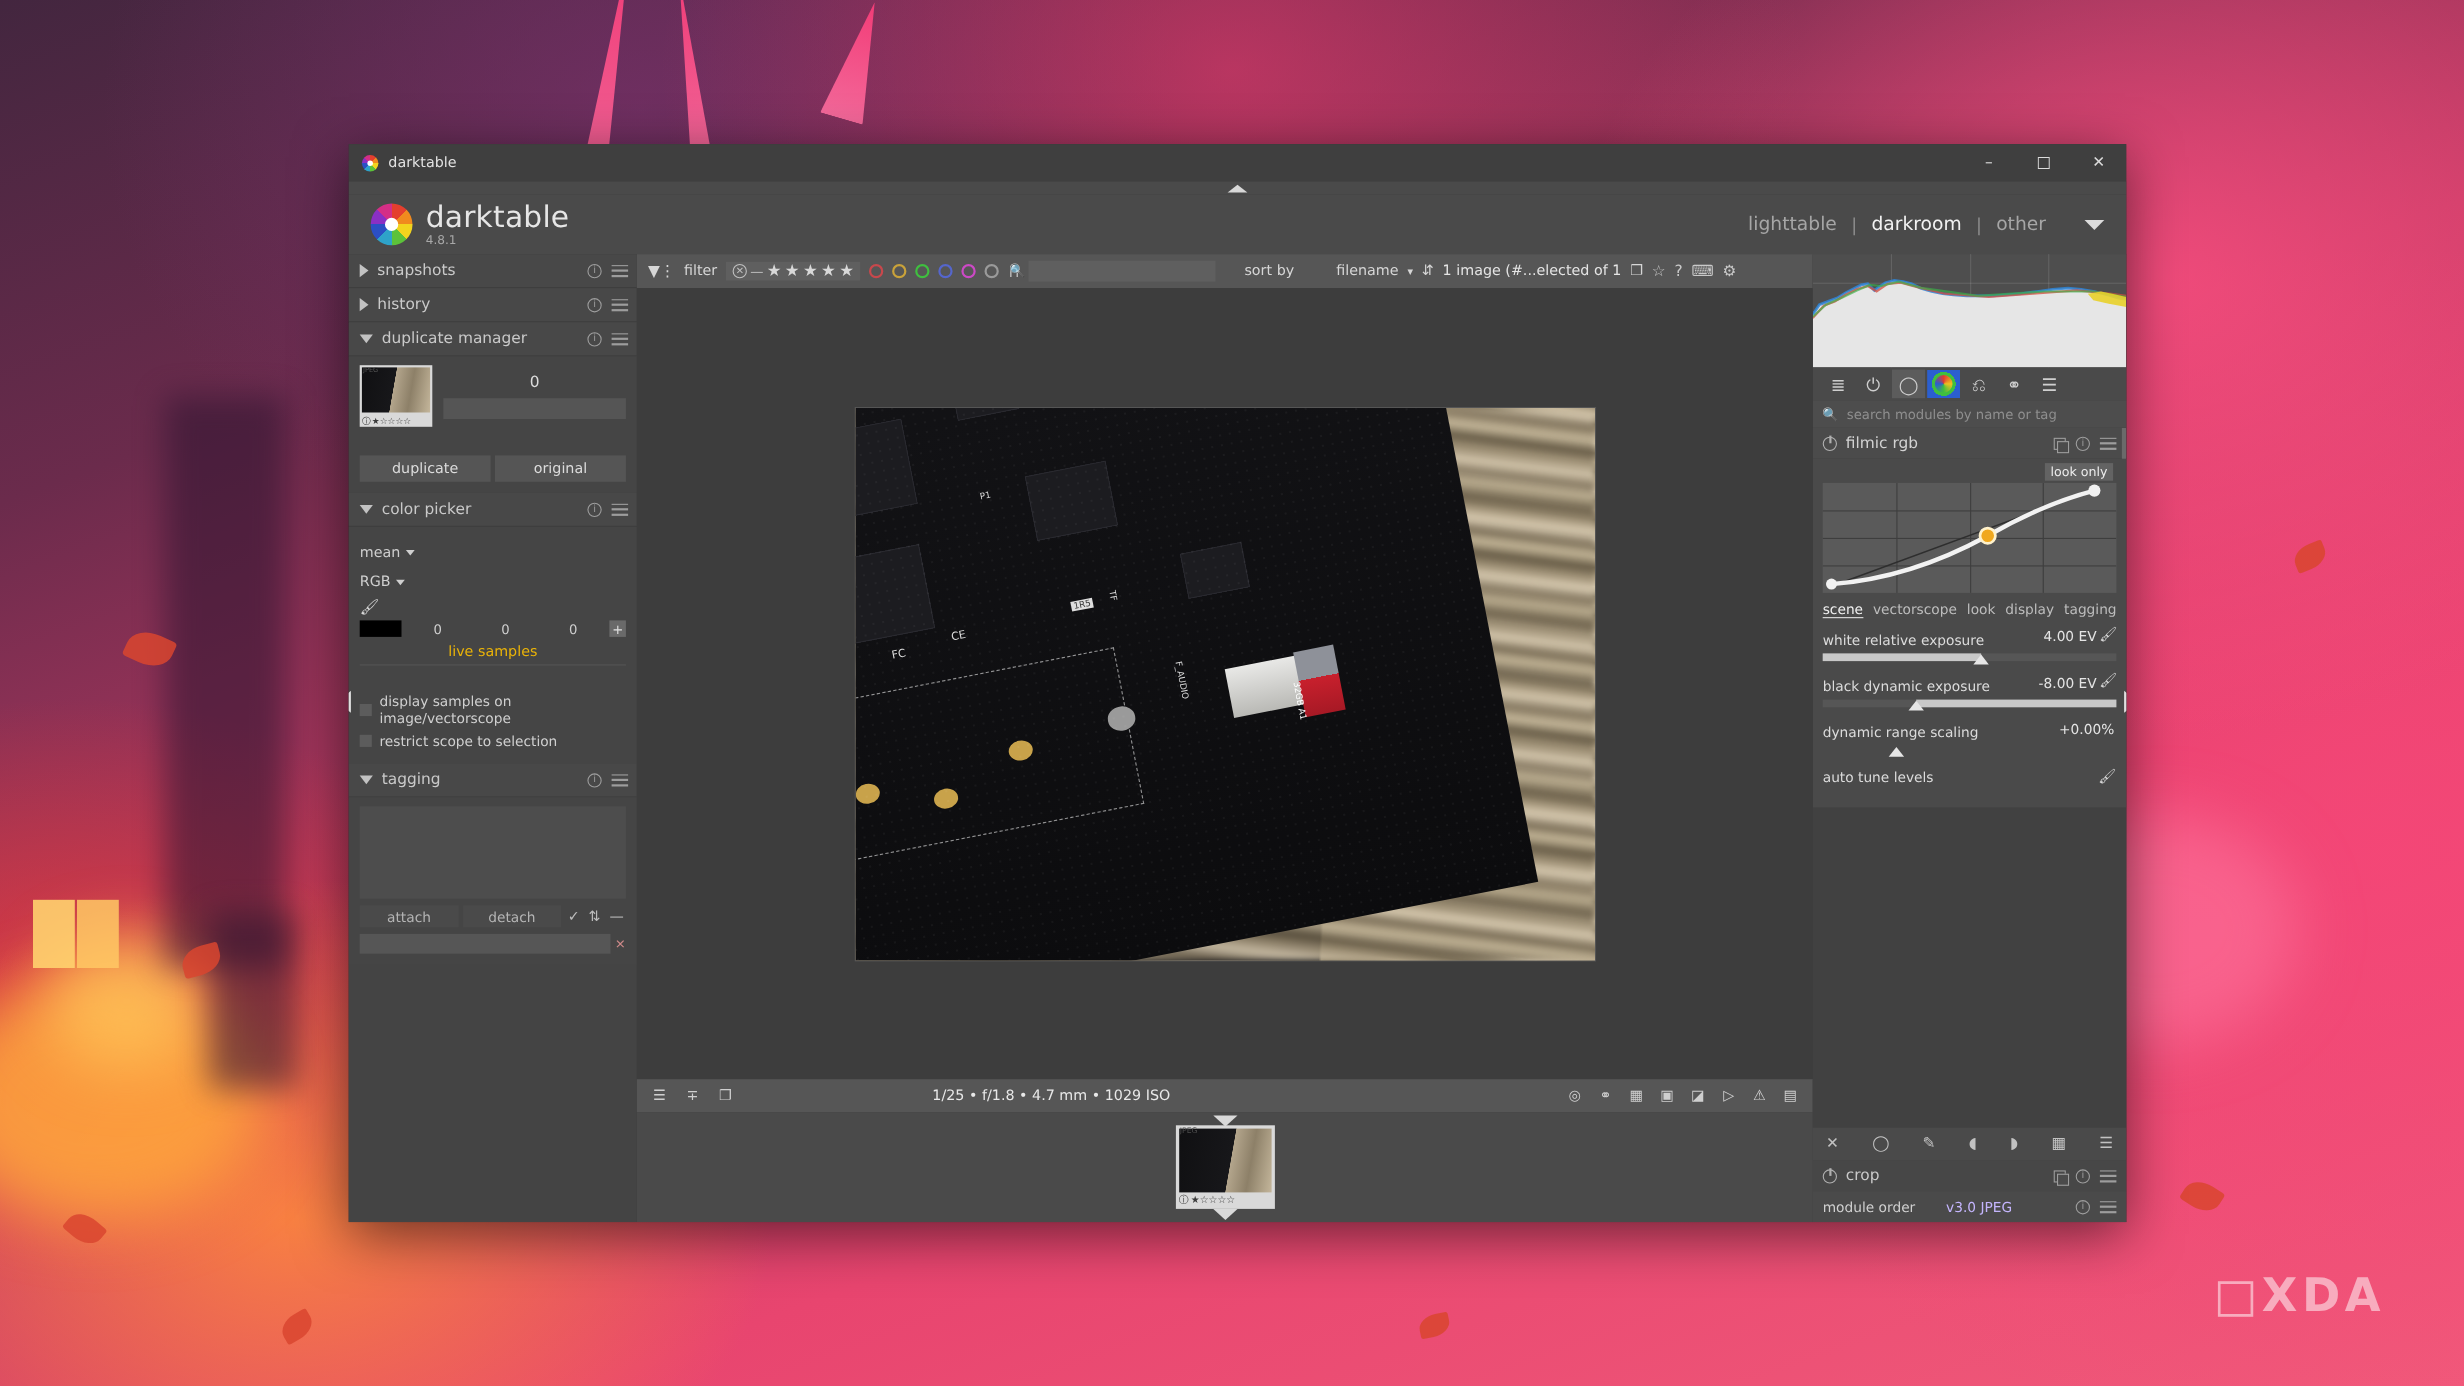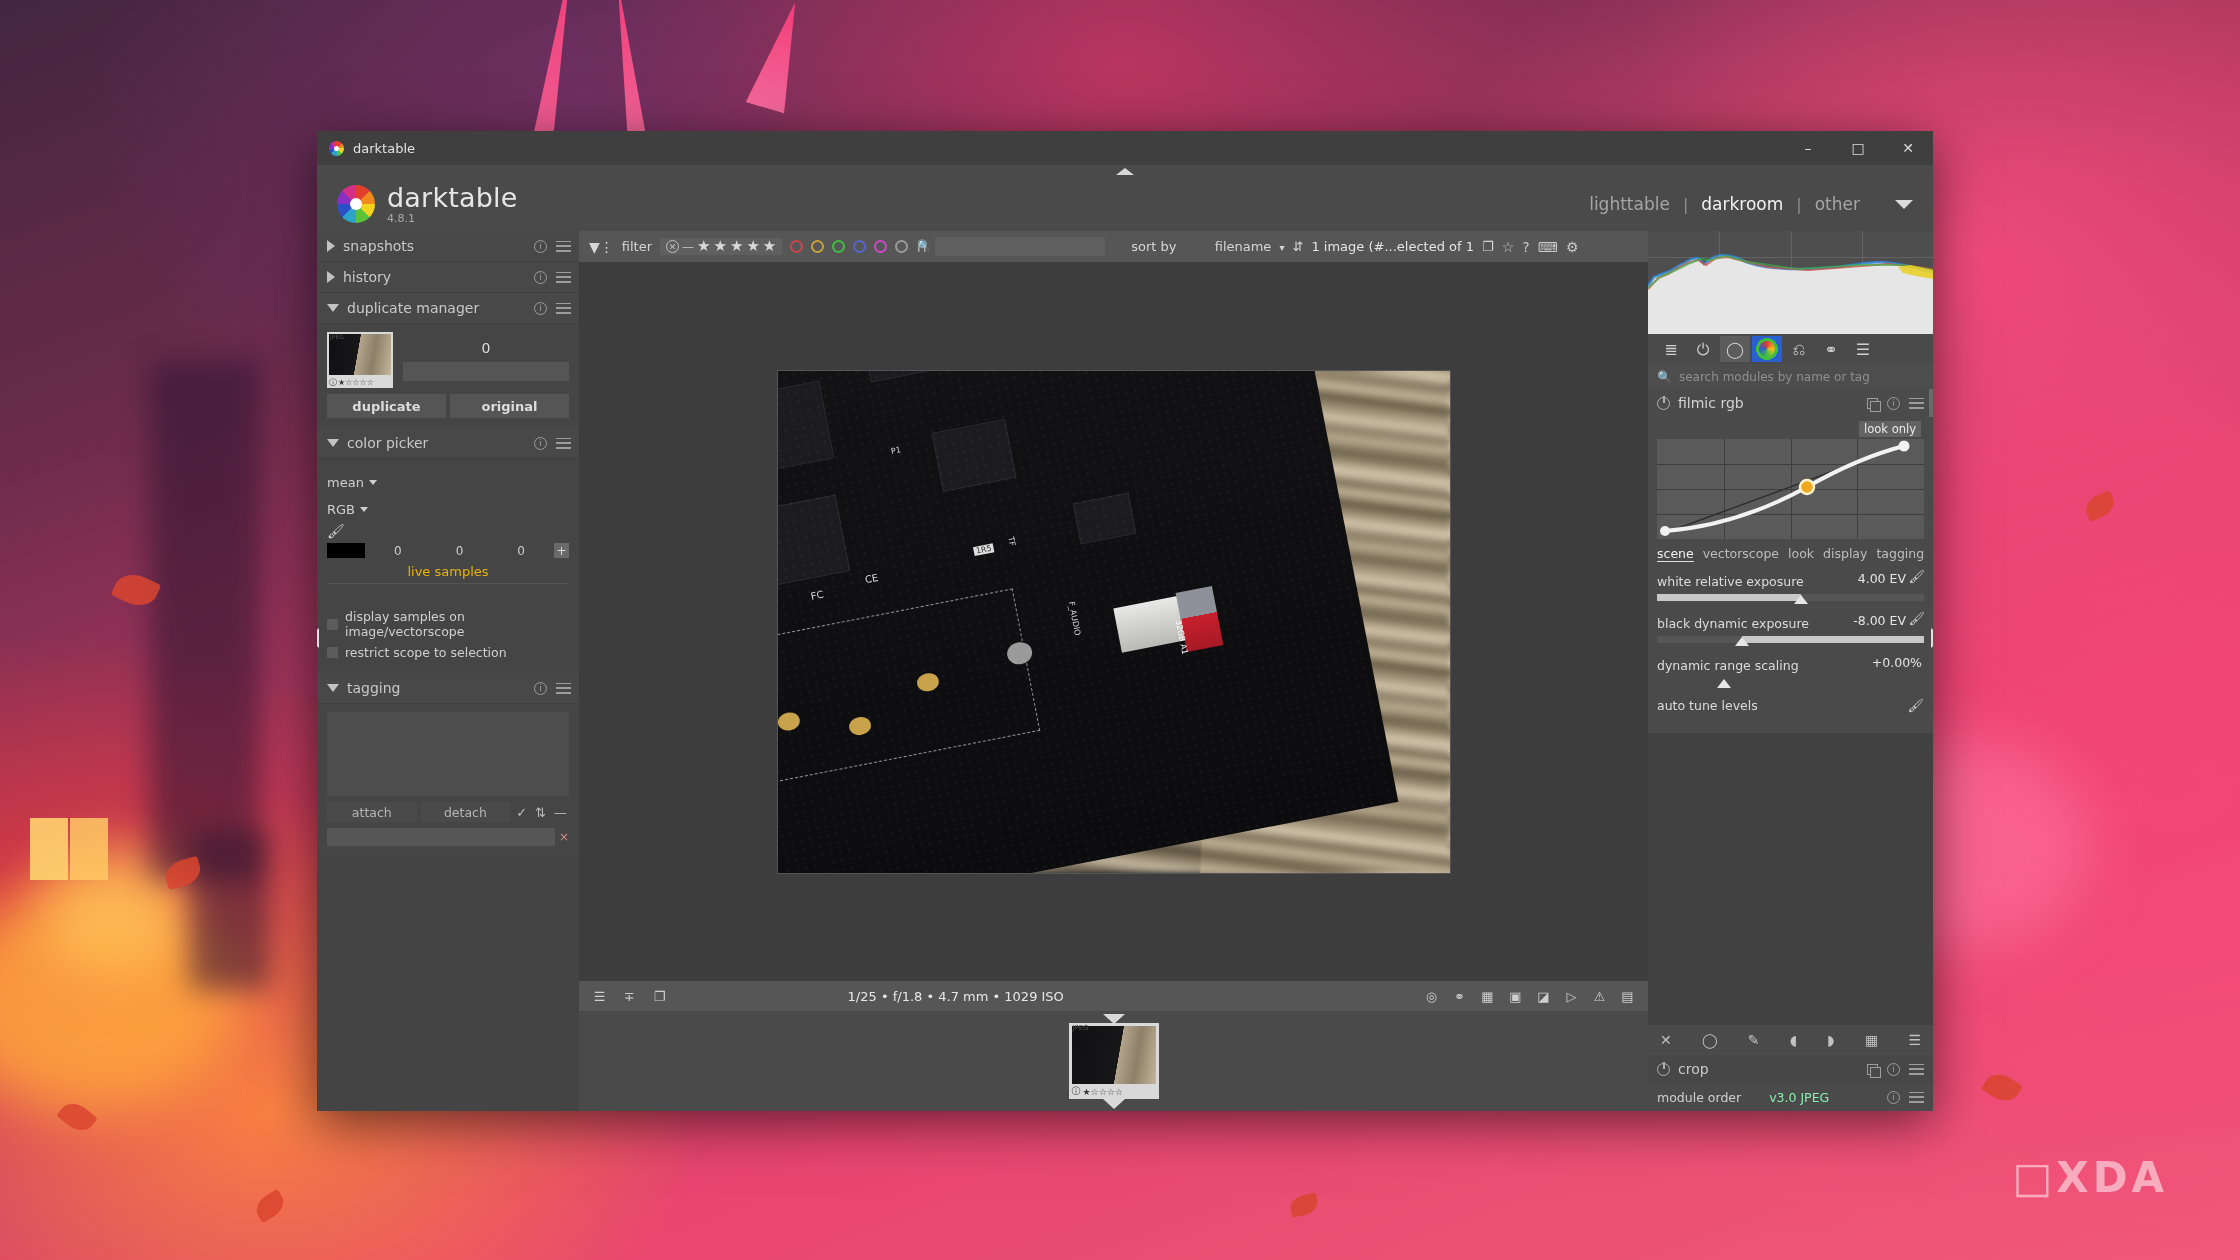--- a/index.html
+++ b/index.html
@@ -138,21 +138,21 @@
   #dup-row { display:flex; gap: 10px; align-items: flex-start; }
   #dup-thumb { width: 66px; height: 56px; position: relative; background:#d9d9d9; padding:0; flex:0 0 auto; }
   #dup-thumb .inner { position:absolute; left:2px; top:2px; right:2px; bottom:13px; overflow:hidden;
     background: linear-gradient(100deg,#101012 0%,#17171a 46%, #b3a58c 46.5%, #8d8068 70%, #c4b69b 100%); }
   #dup-thumb .jpeg { position:absolute; left:3px; top:1px; font-size:6px; color:#555; z-index:2;}
   #dup-thumb .stars { position:absolute; left:2px; bottom:0; right:2px; height:12px; display:flex;
     align-items:center; gap:1px; font-size:8px; color:#3a3a3a; }
   #dup-right { flex:1 1 auto; }
   #dup-count { text-align:center; color:#dcdcdc; font-size:14px; padding: 8px 0 6px; }
   #dup-field { height: 19px; background:#555; }
-  #dup-buttons { display:flex; gap: 4px; margin-top: 6px; font-weight: bold; }
+  #dup-buttons { display:flex; gap: 4px; margin-top: 26px; }
   .dt-btn { flex:1 1 0; height: 24px; background:#555; color:#dcdcdc; font-size:13px;
     display:flex; align-items:center; justify-content:center; }
 
   
   .cp-row1 { display:flex; align-items:flex-start; gap:6px; padding: 2px 0 4px; flex-direction: column; }
   .cp-spacer { flex:1 1 auto; }
   .cp-sel { color:#cfcfcf; font-size:13px; display:flex; align-items:center; gap:5px; }
   .cp-sel .chev { width:0;height:0;border-left:4px solid transparent;border-right:4px solid transparent;
      border-top:5px solid #cfcfcf; }
   .cp-pick { color:#d8d8d8; font-size:14px; }
@@ -755,21 +755,21 @@
               <span class="icn-ham">
                   <i></i>
                   <i></i>
                   <i></i>
                 </span>
             </span>
           </div>
 
           <div id="module-order">
             <span>module order</span>
-            <span style="margin-left:28px;color:#86efac;">v3.0 JPEG</span>
+            <span style="margin-left:28px;color:#c4b5fd;">v3.0 JPEG</span>
             <span style="margin-left:auto;display:flex;align-items:center;gap:9px;">
               <span class="icn-info">i</span>
               <span class="icn-ham">
                   <i></i>
                   <i></i>
                   <i></i>
                 </span>
             </span>
           </div>
 

